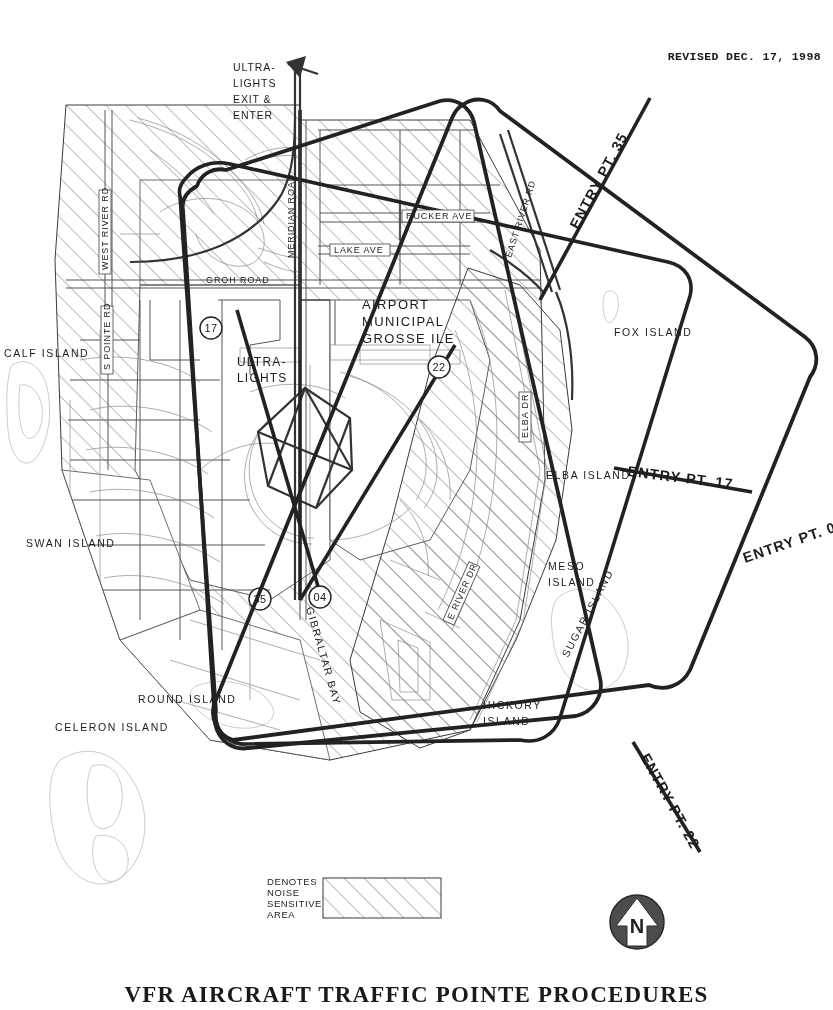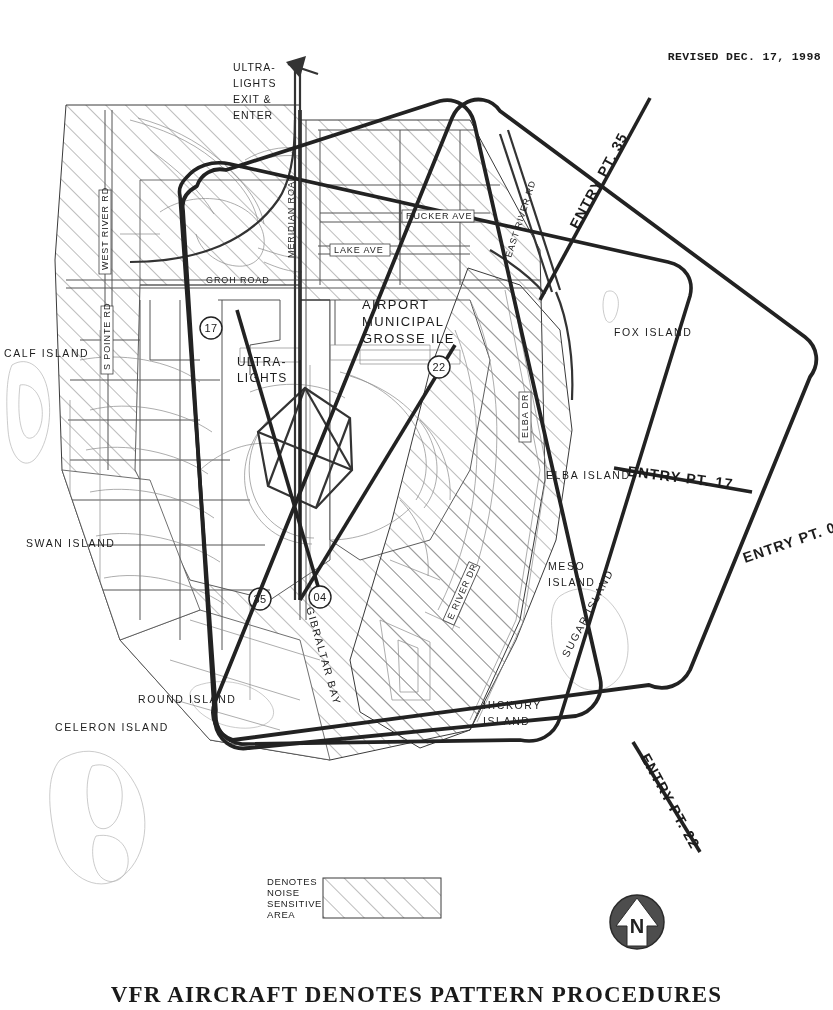--- a/index.html
+++ b/index.html
@@ -561,15 +561,15 @@
              L805,337
              C818,347 820,364 810,377
              L690,670
              C682,686 664,692 649,685
              L233,740
              C217,735 209,717 215,702
              L452,118
              C455,111 458,107 464,104 Z"></path>
   </svg>
 
-  <div class="figure-label" id="figure-title">VFR AIRCRAFT DENOTES PATTERN PROCEDURES</div>
+  <div class="figure-label" id="figure-title">VFR AIRCRAFT TRAFFIC POINTE PROCEDURES</div>
 
 </div>
 
 </body></html>

